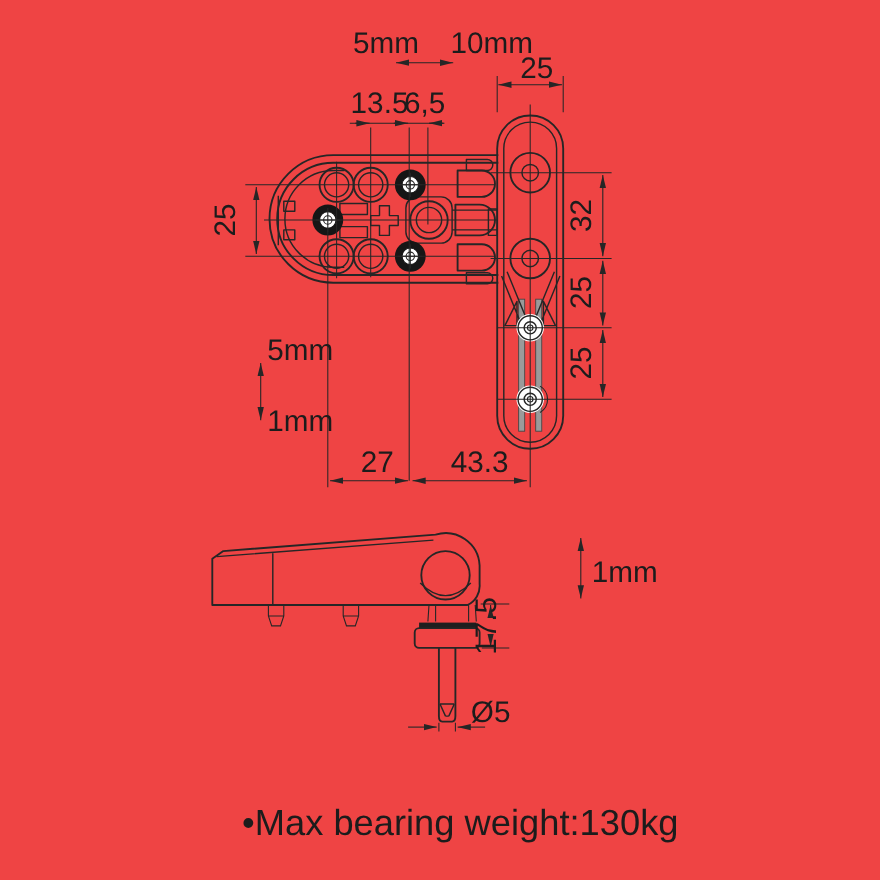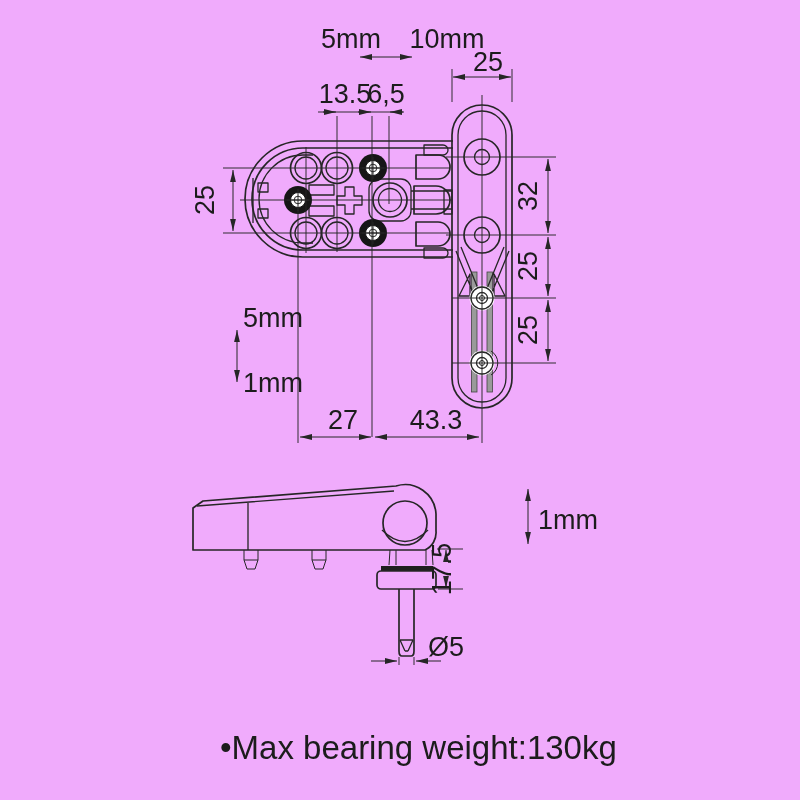--- a/index.html
+++ b/index.html
@@ -1,16 +1,16 @@
 <!DOCTYPE html>
 <html><head>
 <meta charset="utf-8">
 <style>
   html,body{margin:0;padding:0;background:#ffffff;}
-  .canvas{position:relative;width:800px;height:800px;background:#f0abfc;overflow:hidden;
+  .canvas{position:relative;width:800px;height:800px;background:#ef4444;overflow:hidden;
           font-family:"Liberation Sans", sans-serif;}
   svg{display:block;}
   .outline{fill:none;stroke:#262626;stroke-width:1.7;stroke-linejoin:round;}
   .detail{fill:none;stroke:#262626;stroke-width:1.3;stroke-linejoin:round;}
   .fine{fill:none;stroke:#262626;stroke-width:1;}
   .thin{fill:none;stroke:#262626;stroke-width:0.95;}
   .dim{stroke:#262626;stroke-width:1;fill:none;}
   .dimtxt{font-family:"Liberation Sans", sans-serif;font-size:27px;fill:#1c1c1c;}
   .notetxt{font-family:"Liberation Sans", sans-serif;font-size:33px;fill:#1c1c1c;}
   .shade{fill:#9a9a9a;stroke:#444444;stroke-width:0.8;}

